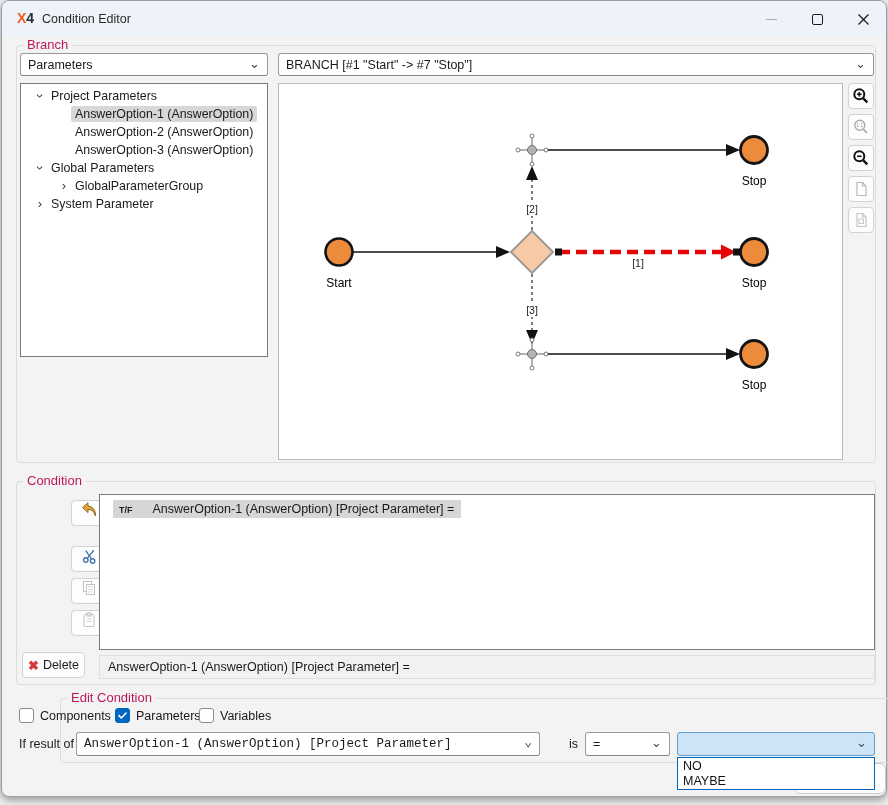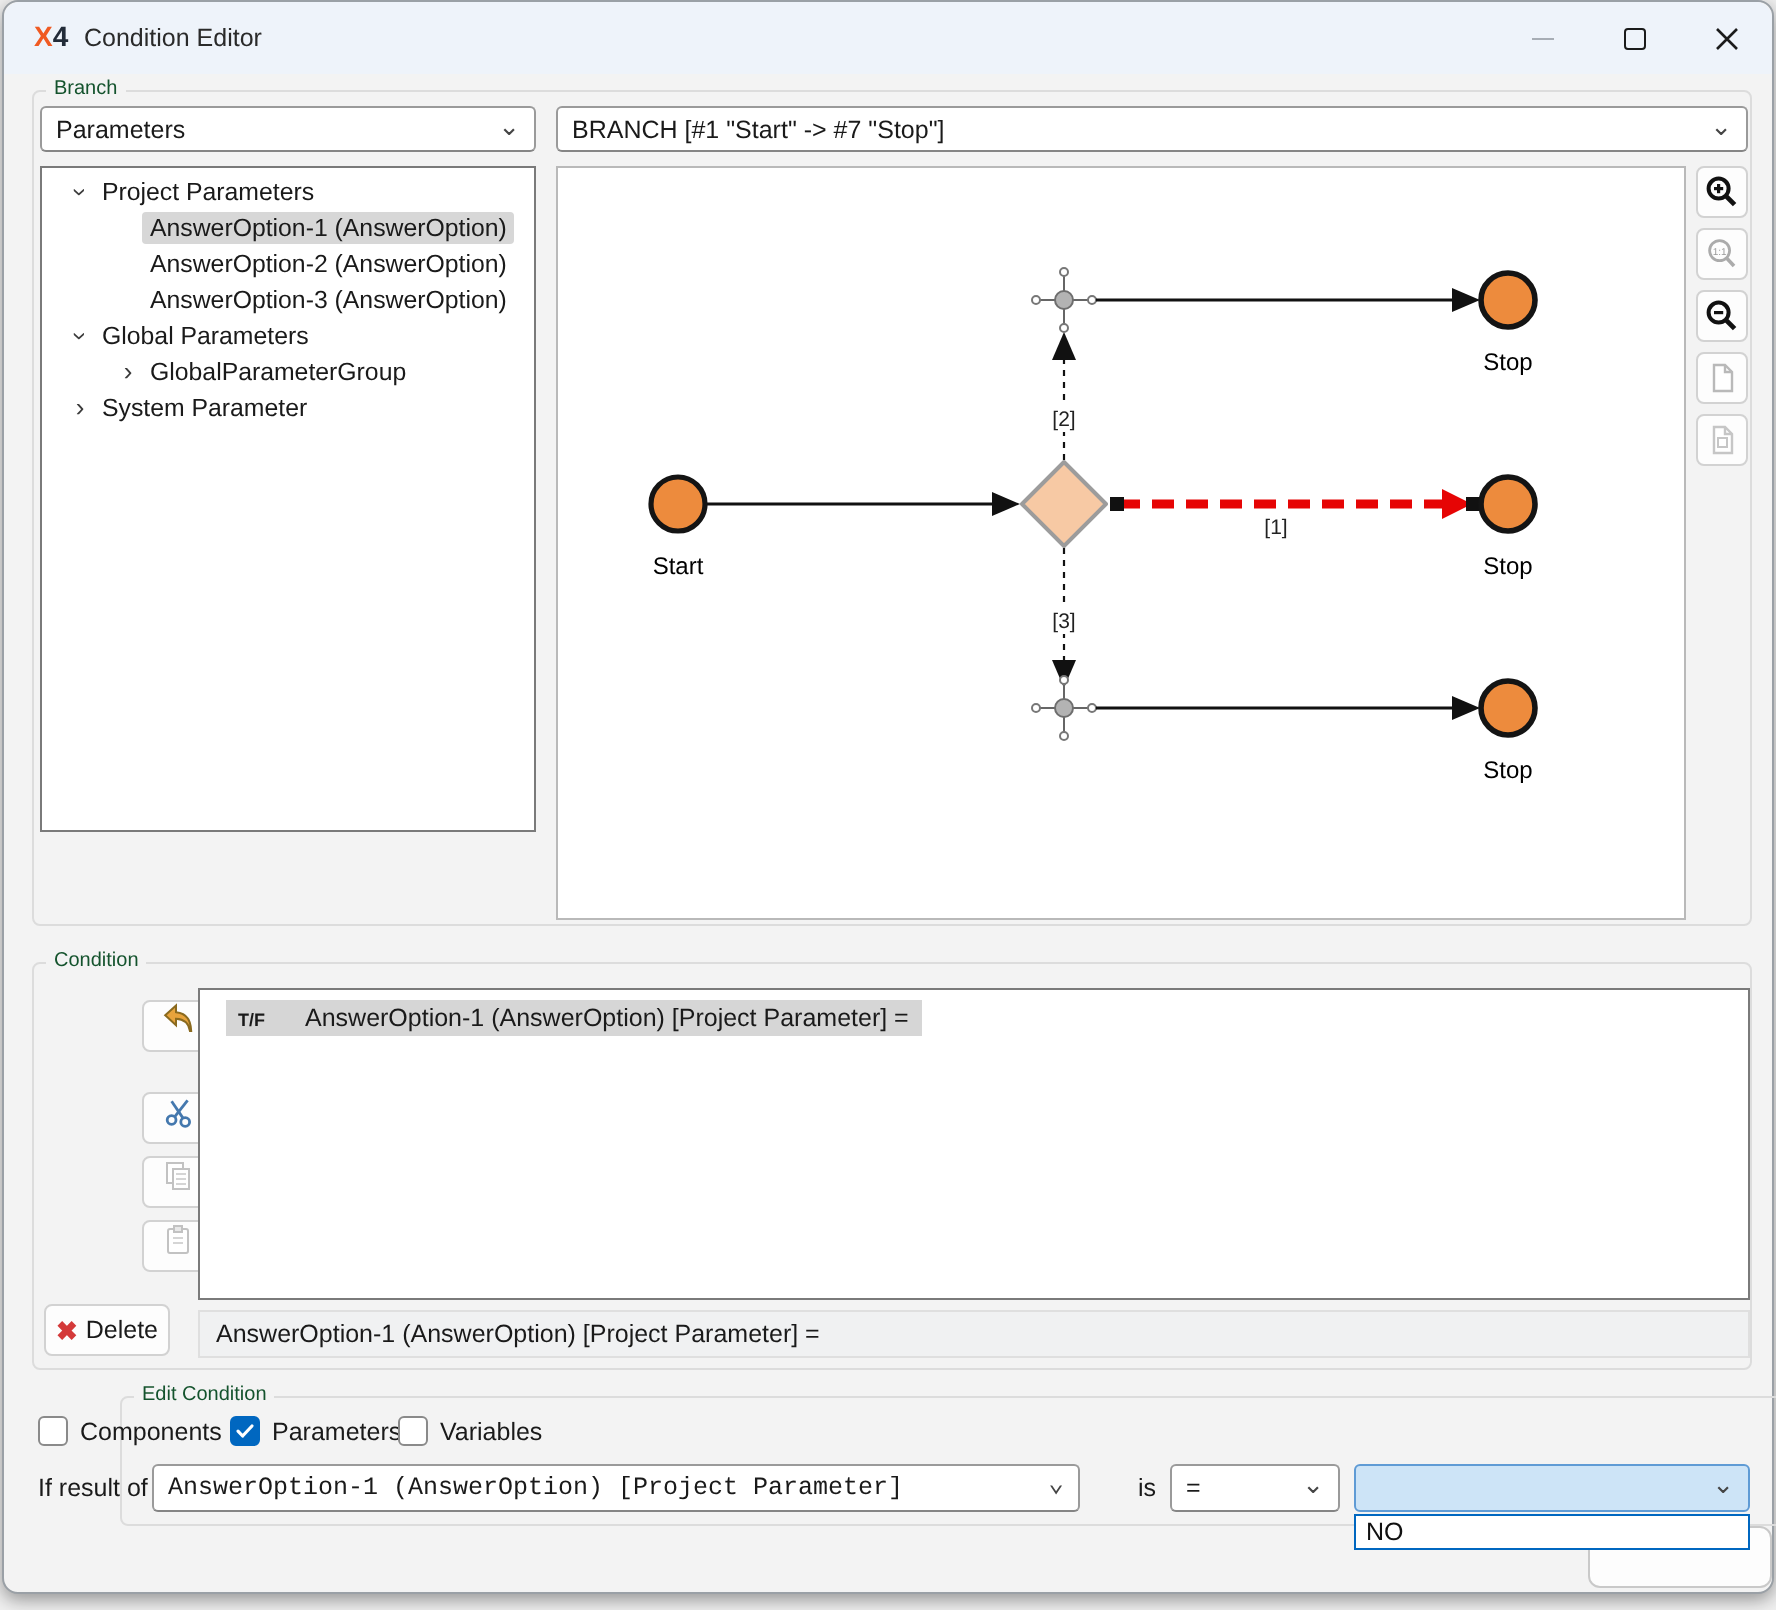--- a/index.html
+++ b/index.html
@@ -14,27 +14,27 @@
               border-radius:8px 8px 0 0; }
   .logo { position:absolute; left:15px; top:9px; font-size:14px; font-weight:bold; letter-spacing:0; }
   .logo .lx { color:#f05a22; } .logo .l4 { color:#222b38; }
   .win-title { position:absolute; left:40px; top:11px; font-size:12.5px; color:#2a2a2a; }
   .winbtn { position:absolute; top:0; width:46px; height:36px; display:flex; align-items:center; justify-content:center; }
   .btn-min { right:92px; } .btn-max { right:46px; } .btn-close { right:0; }
   .dash { width:11px; height:0; border-top:1.4px solid #a7adb5; }
   .sq { width:11px; height:11px; border:1.4px solid #1b1b1b; border-radius:2px; }
   
   .groupbox { position:absolute; border:1px solid #dcdcdc; border-radius:4px; }
-  .legend { position:absolute; top:-8px; left:6px; background:#f3f3f3; padding:0 4px; font-size:10px; color:#14532d; line-height:14px; }
+  .legend { position:absolute; top:-8px; left:6px; background:#f3f3f3; padding:0 4px; font-size:13px; color:#be185d; line-height:14px; }
   
   .combo { position:absolute; background:#fff; border:1px solid #9a9a9a; border-bottom-color:#858585;
            border-radius:3px; font-size:12.5px; display:flex; align-items:center; padding:0 22px 0 7px; }
   .combo .chev { position:absolute; right:7px; top:50%; transform:translateY(-62%); color:#454545; font-size:13px; }
   
-  .tree { position:absolute; left:18px; top:82px; width:248px; height:333px; background:#fff; border:1px solid #7a7a7a; padding-top:3px; overflow:hidden; }
+  .tree { position:absolute; left:18px; top:82px; width:248px; height:274px; background:#fff; border:1px solid #7a7a7a; padding-top:3px; overflow:hidden; }
   .trow { position:relative; height:18px; display:flex; align-items:center; font-size:12.4px; white-space:nowrap; }
   .tchev { width:14px; text-align:center; color:#3c3c3c; font-size:13px; line-height:12px; flex:none; }
   .tchev.exp { transform:rotate(90deg); }
   .tlabel { padding:1px 4px; border-radius:2px; }
   .trow.sel .tlabel { background:#d7d7d7; }
   .ind0 { margin-left:12px; }
   .ind1 { margin-left:36px; } .ind1t { margin-left:50px; }
   
   .canvas { position:absolute; left:276px; top:82px; width:565px; height:377px; background:#fff; border:1px solid #b9b9b9; }
   .zbtn { position:absolute; left:846px; width:26px; height:26px; background:#fdfdfd; border:1px solid #d2d2d2; border-radius:4px;
@@ -315,16 +315,17 @@
     </div>
     <div class="combo value-combo" style="left:675px; top:731px; width:198px; height:24px; z-index:10;">
       <span></span>
       <span class="chev">⌄</span>
     </div>
 
     <div class="hidden-btn"></div>
 
     <div class="ddlist">
       <div class="dditem">NO</div>
+      <div class="dditem">MAYBE</div>
     </div>
 
   </div>
 </div>
 
 </body></html>

